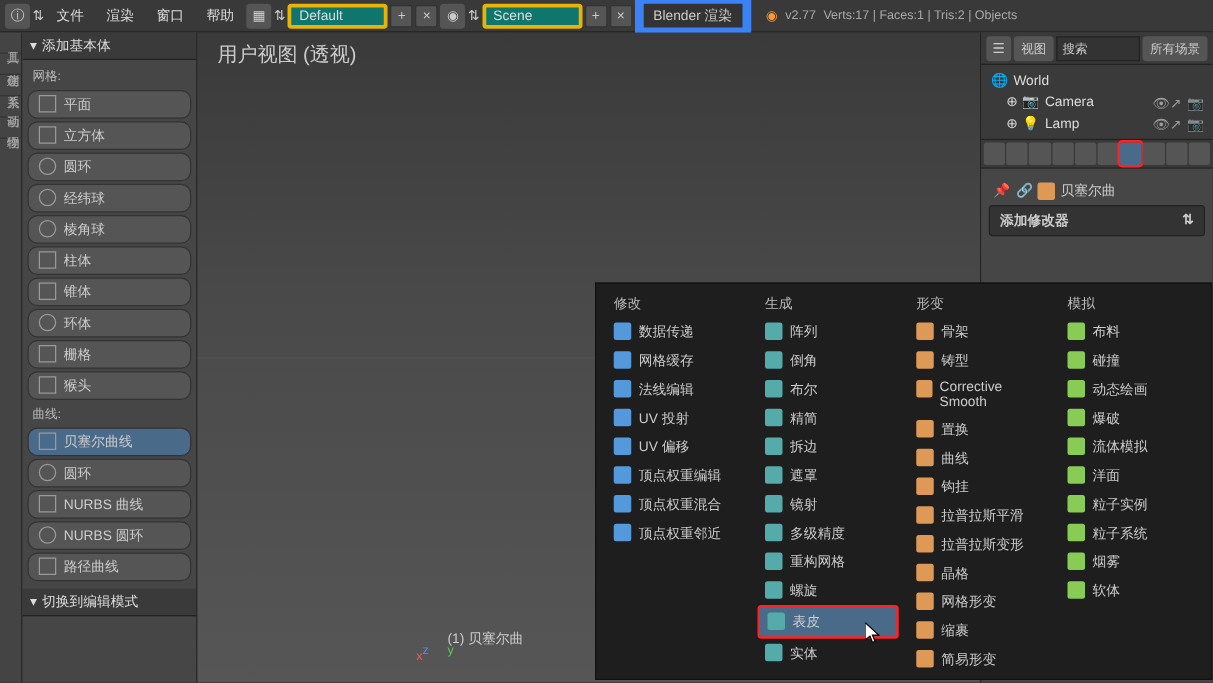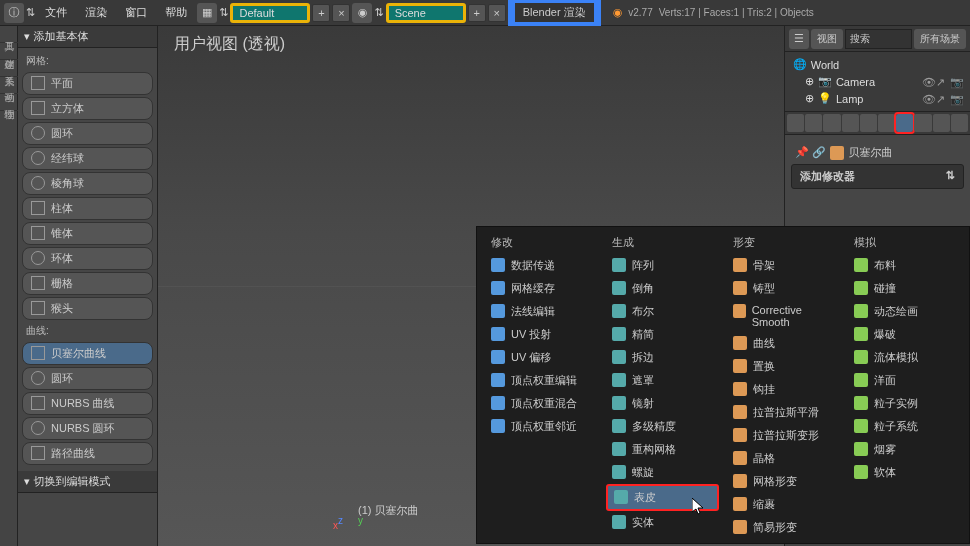--- a/index.html
+++ b/index.html
@@ -356,25 +356,25 @@
     <div class="mod-item">
         <span class="mod-ico ico-orange"></span>
         <span>铸型</span>
       </div>
     <div class="mod-item">
         <span class="mod-ico ico-orange"></span>
         <span>Corrective Smooth</span>
       </div>
     <div class="mod-item">
         <span class="mod-ico ico-orange"></span>
+        <span>置换</span>
+      </div>
+    <div class="mod-item">
+        <span class="mod-ico ico-orange"></span>
         <span>曲线</span>
-      </div>
-    <div class="mod-item">
-        <span class="mod-ico ico-orange"></span>
-        <span>置换</span>
       </div>
     <div class="mod-item">
         <span class="mod-ico ico-orange"></span>
         <span>钩挂</span>
       </div>
     <div class="mod-item">
         <span class="mod-ico ico-orange"></span>
         <span>拉普拉斯平滑</span>
       </div>
     <div class="mod-item">

